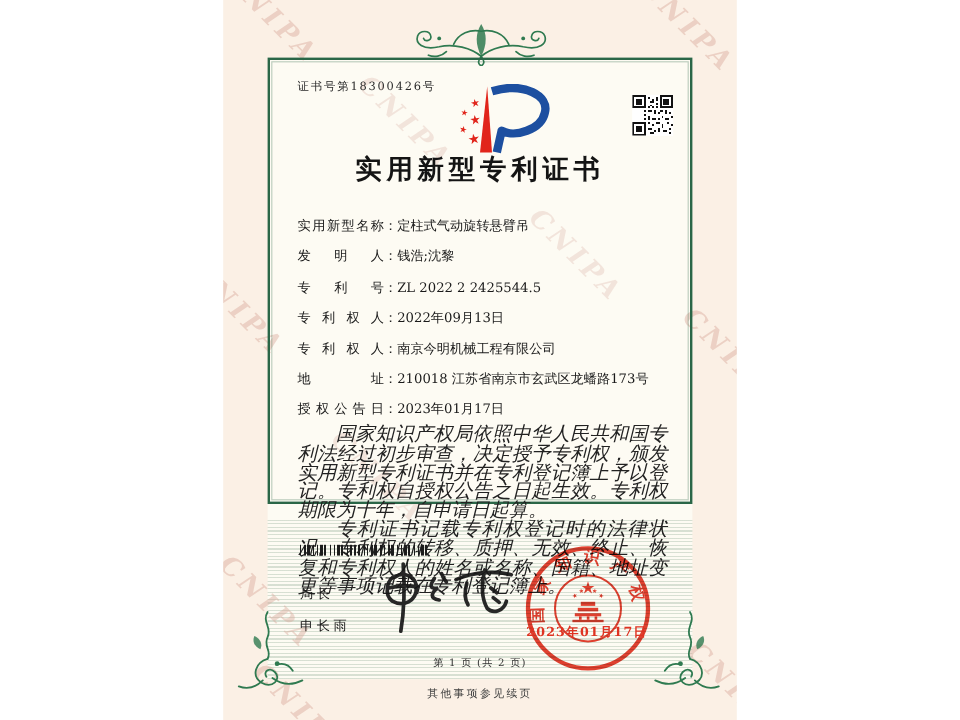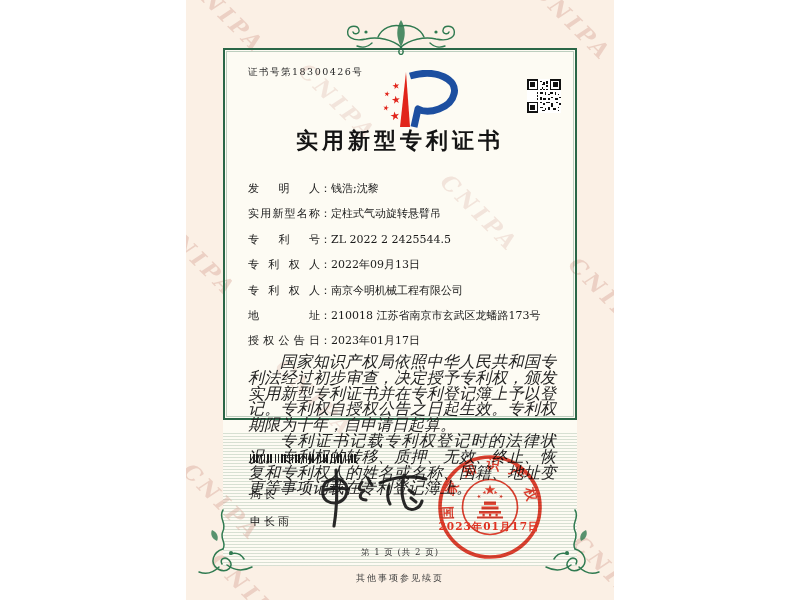--- a/index.html
+++ b/index.html
@@ -141,24 +141,24 @@
           <path d="M8 11h1v2H8z M10 12h2v1h-2z M13 12h1v1h-1z M15 11h1v1h-1z M17 12h2v1h-2z M20 11h1v1h-1z"></path>
           <path d="M8 14h1v1H8z M10 15h1v1h-1z M12 14h2v1h-2z M15 15h1v2h-1z M18 14h1v1h-1z M20 15h1v1h-1z"></path>
           <path d="M8 17h2v1H8z M11 18h1v1h-1z M13 17h1v2h-1z M16 18h2v1h-2z M19 17h1v1h-1z M19 19h1v1h-1z M9 19h2v1H9z"></path>
         </g>
       </svg>
 
       <div class="title">实用新型专利证书</div>
 
       <div class="fields">
         <div class="f-row">
+          <span class="f-label">实用新型名称</span><span class="f-colon">：</span><span class="f-value">定柱式气动旋转悬臂吊</span>
+        </div>
+        <div class="f-row">
           <span class="f-label">发明人</span><span class="f-colon">：</span><span class="f-value">钱浩;沈黎</span>
-        </div>
-        <div class="f-row">
-          <span class="f-label">实用新型名称</span><span class="f-colon">：</span><span class="f-value">定柱式气动旋转悬臂吊</span>
         </div>
         <div class="f-row">
           <span class="f-label">专利号</span><span class="f-colon">：</span><span class="f-value">ZL 2022 2 2425544.5</span>
         </div>
         <div class="f-row">
           <span class="f-label">专利权人</span><span class="f-colon">：</span><span class="f-value">2022年09月13日</span>
         </div>
         <div class="f-row">
           <span class="f-label">专利权人</span><span class="f-colon">：</span><span class="f-value">南京今明机械工程有限公司</span>
         </div>

